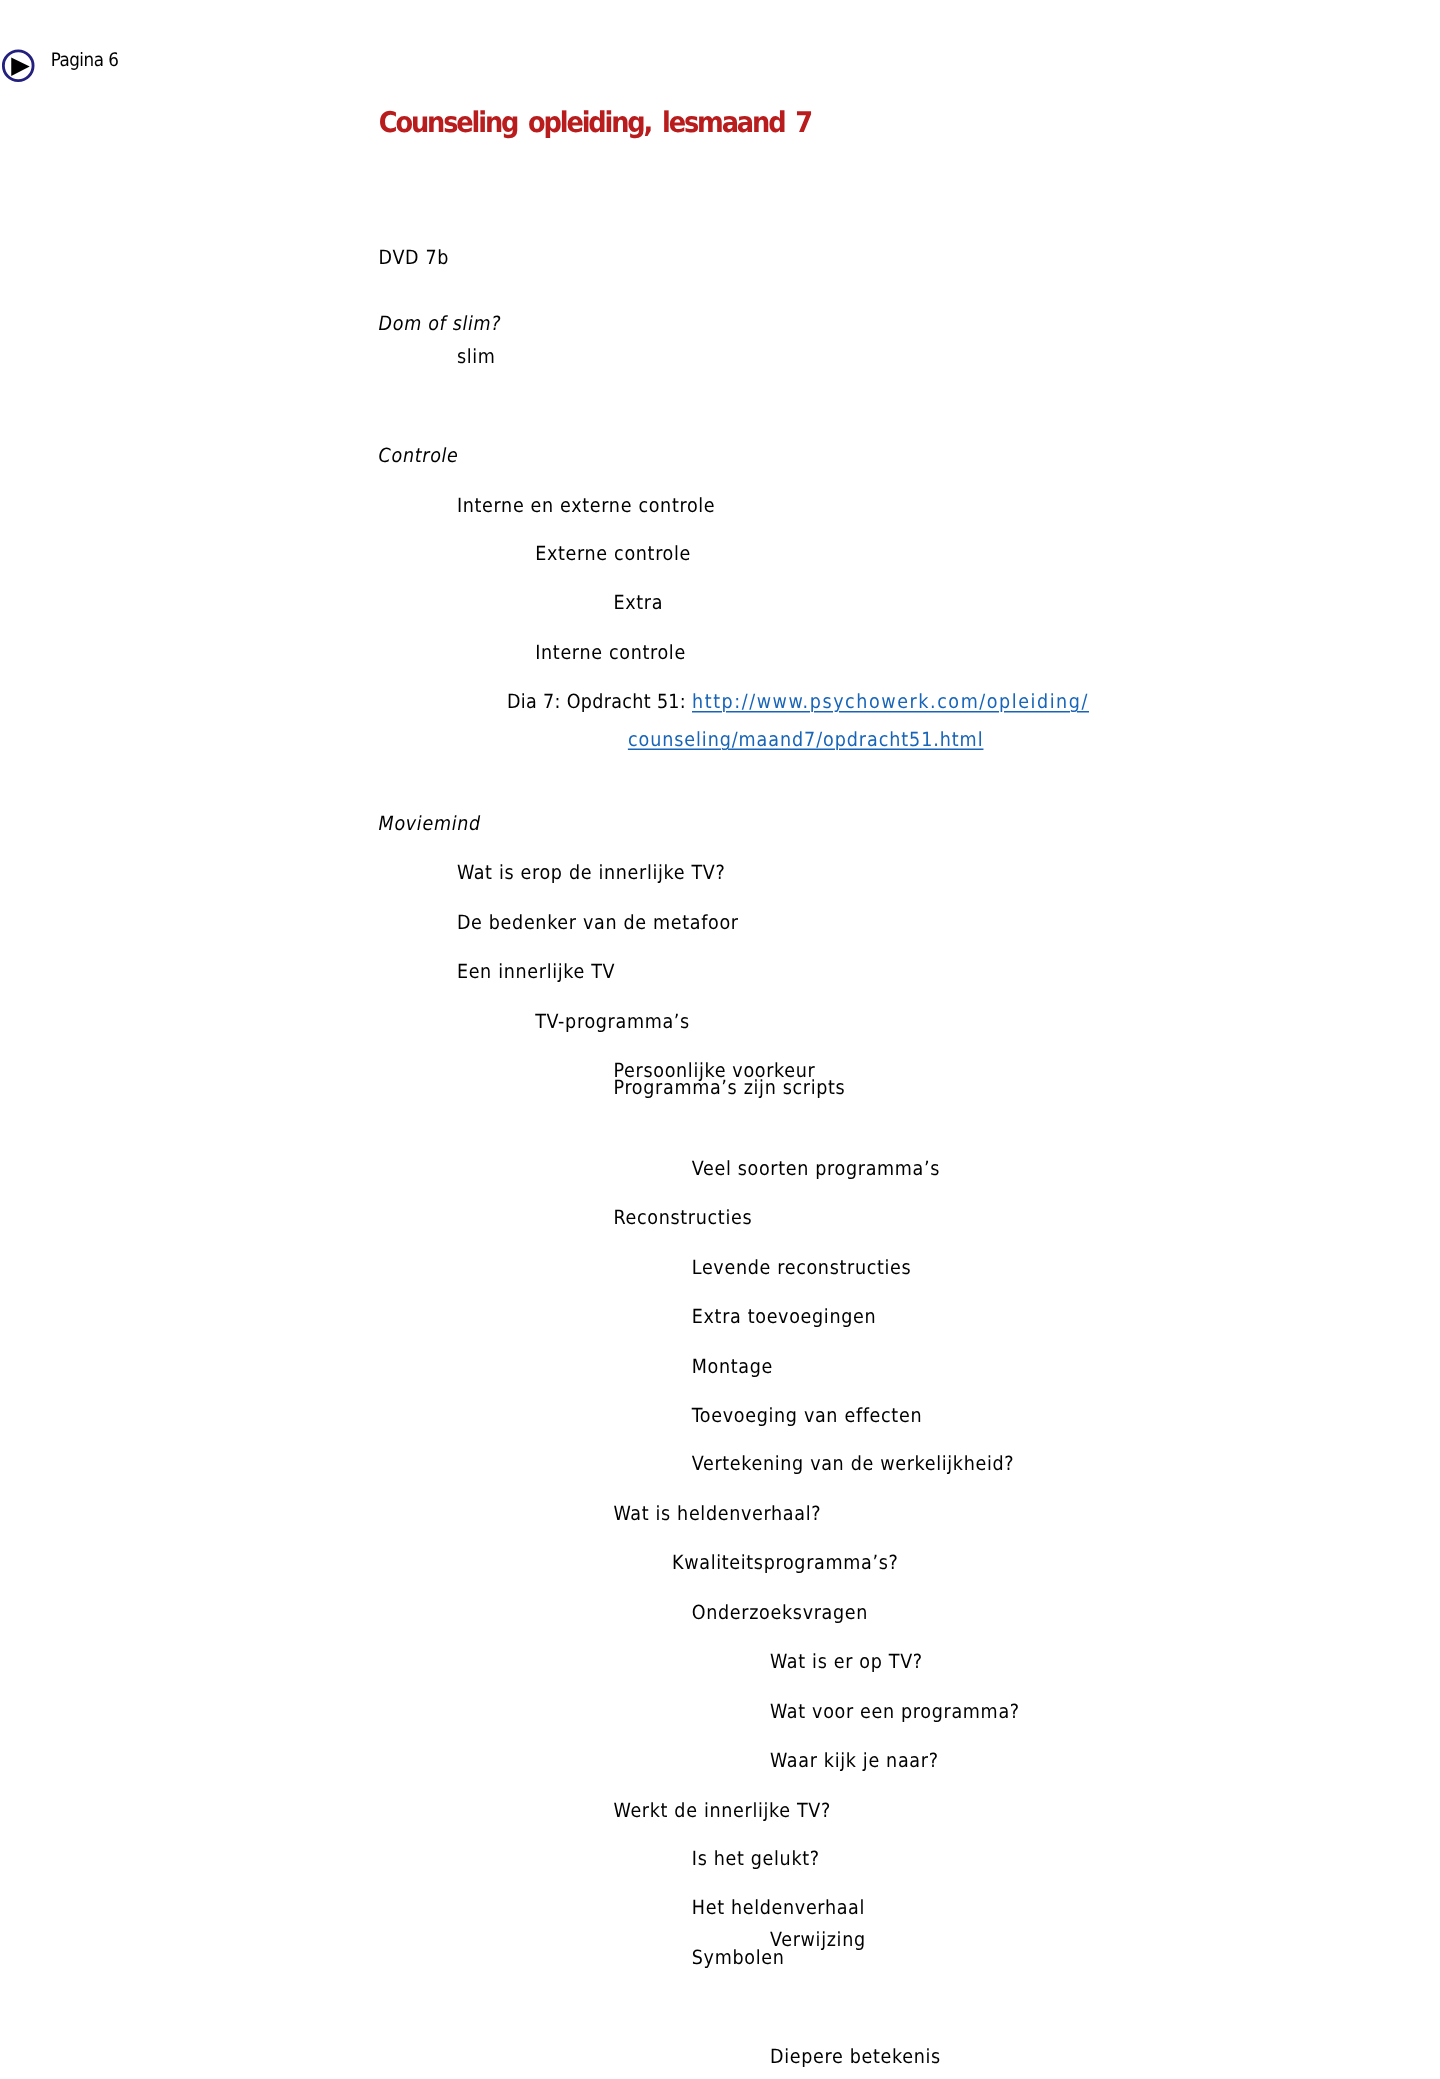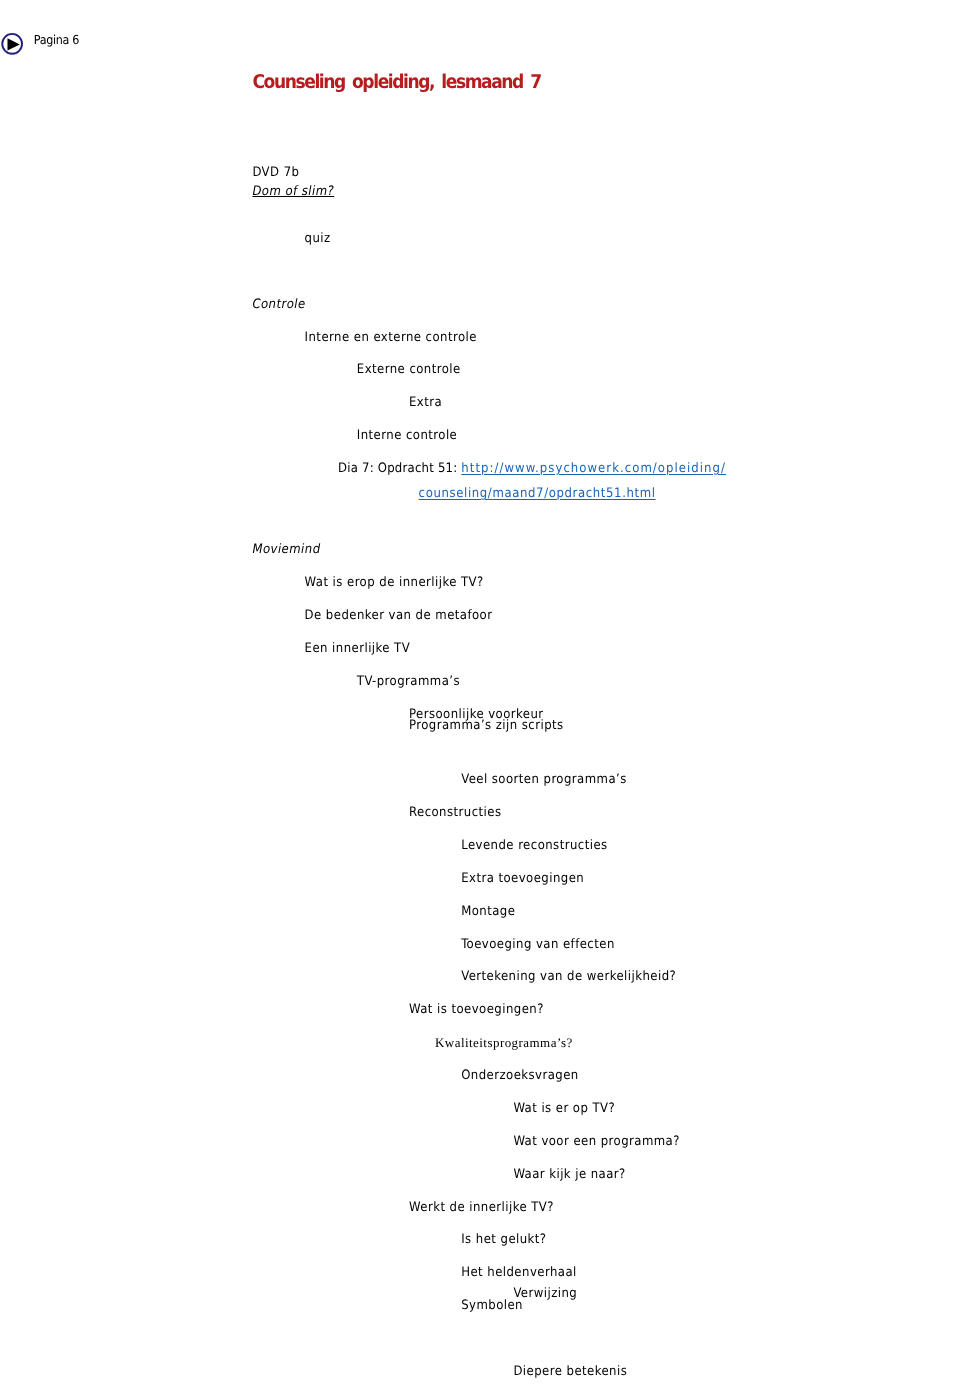--- a/index.html
+++ b/index.html
@@ -38,22 +38,22 @@
       <circle cx="12.15" cy="12.8" r="9.9" fill="none" stroke="#24207e" stroke-width="1.9"></circle>
       <path d="M7.5 7.3 L19.8 13.4 L7.5 19.6 Z" fill="#000"></path>
     </svg>
   </span>
   <div class="hdr-page">Pagina 6</div>
   <div class="hdr-center">Counseling opleiding, lesmaand 7</div>
 
 
   <div class="outline" id="outline">
       <div class="ln" style="left: 252.4px; top: 166.2px;">DVD 7b</div>
-      <div class="ln it" style="left: 252.4px; top: 185px; text-decoration: underline;">Dom of slim?</div>
-      <div class="ln" style="left: 304.6px; top: 231.94px;">quiz</div>
+      <div class="ln it" style="left: 252.4px; top: 210px;">Dom of slim?</div>
+      <div class="ln" style="left: 304.6px; top: 231.94px;">slim</div>
       <div class="ln it" style="left: 252.4px; top: 297.68px;">Controle</div>
       <div class="ln" style="left: 304.6px; top: 330.55px;">Interne en externe controle</div>
       <div class="ln" style="left: 356.8px; top: 363.42px;">Externe controle</div>
       <div class="ln" style="left: 409px; top: 396.29px;">Extra</div>
       <div class="ln" style="left: 356.8px; top: 429.16px;">Interne controle</div>
       <div class="ln lnk lnk2" style="left: 418.6px; top: 487.03px;">counseling/maand7/opdracht51.html</div>
       <div class="ln" style="left: 338px; top: 462.03px;"><span class="pfx">Dia 7: Opdracht 51: </span><span class="lnk lnk1">http://www.psychowerk.com/opleiding/</span></div>
       <div class="ln it" style="left: 252.4px; top: 543.17px;">Moviemind</div>
       <div class="ln" style="left: 304.6px; top: 576.04px;">Wat is erop de innerlijke TV?</div>
       <div class="ln" style="left: 304.6px; top: 608.91px;">De bedenker van de metafoor</div>
@@ -61,22 +61,22 @@
       <div class="ln" style="left: 356.8px; top: 674.65px;">TV-programma’s</div>
       <div class="ln" style="left: 409px; top: 707.52px;">Persoonlijke voorkeur</div>
       <div class="ln" style="left: 409px; top: 719px;">Programma’s zijn scripts</div>
       <div class="ln" style="left: 461.2px; top: 773.26px;">Veel soorten programma’s</div>
       <div class="ln" style="left: 409px; top: 806.13px;">Reconstructies</div>
       <div class="ln" style="left: 461.2px; top: 839px;">Levende reconstructies</div>
       <div class="ln" style="left: 461.2px; top: 871.87px;">Extra toevoegingen</div>
       <div class="ln" style="left: 461.2px; top: 904.74px;">Montage</div>
       <div class="ln" style="left: 461.2px; top: 937.61px;">Toevoeging van effecten</div>
       <div class="ln" style="left: 461.2px; top: 970.48px;">Vertekening van de werkelijkheid?</div>
-      <div class="ln" style="left: 409px; top: 1003.35px;">Wat is toevoegingen?</div>
-      <div class="ln" style="left: 435px; top: 1036.22px; font-family: Liberation Serif, serif;">Kwaliteitsprogramma’s?</div>
+      <div class="ln" style="left: 409px; top: 1003.35px;">Wat is heldenverhaal?</div>
+      <div class="ln" style="left: 448px; top: 1036.22px;">Kwaliteitsprogramma’s?</div>
       <div class="ln" style="left: 461.2px; top: 1069.09px;">Onderzoeksvragen</div>
       <div class="ln" style="left: 513.4px; top: 1101.96px;">Wat is er op TV?</div>
       <div class="ln" style="left: 513.4px; top: 1134.83px;">Wat voor een programma?</div>
       <div class="ln" style="left: 513.4px; top: 1167.7px;">Waar kijk je naar?</div>
       <div class="ln" style="left: 409px; top: 1200.57px;">Werkt de innerlijke TV?</div>
       <div class="ln" style="left: 461.2px; top: 1233.44px;">Is het gelukt?</div>
       <div class="ln" style="left: 461.2px; top: 1266.31px;">Het heldenverhaal</div>
       <div class="ln" style="left: 461.2px; top: 1299.18px;">Symbolen</div>
       <div class="ln" style="left: 513.4px; top: 1287px; text-align: right;">Verwijzing</div>
       <div class="ln" style="left: 513.4px; top: 1364.92px;">Diepere betekenis</div>

